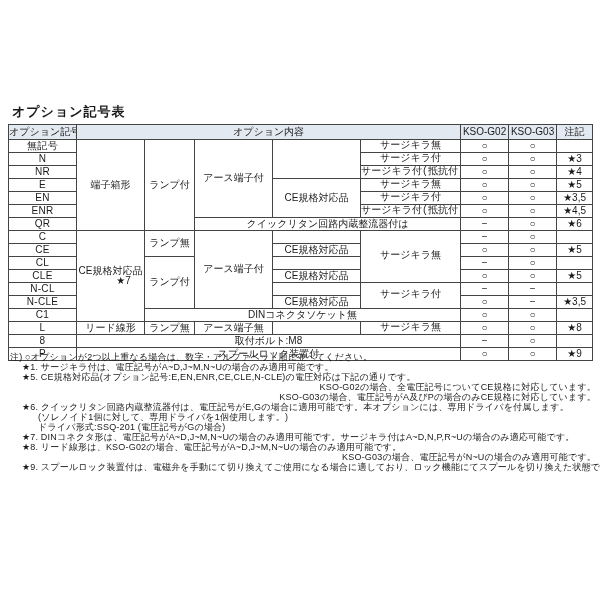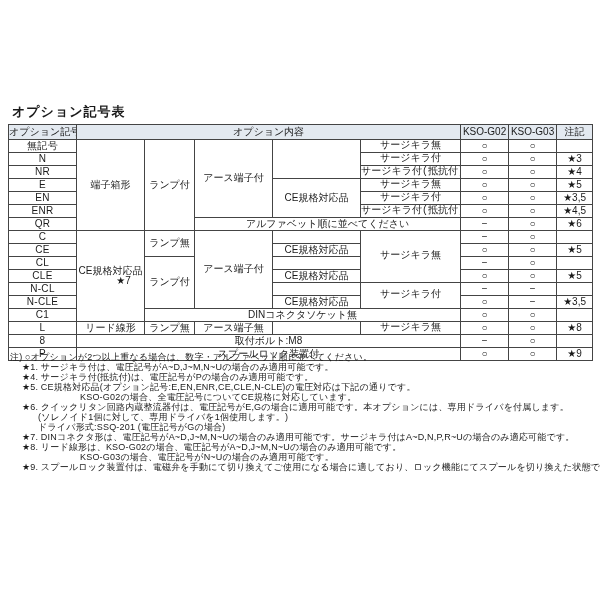--- a/index.html
+++ b/index.html
@@ -14,21 +14,21 @@
   td.left{text-align:left;padding-left:4px;font-family:Liberation Mono, monospace;}
   td.right{text-align:right;padding-right:3px;}
   td.sym{letter-spacing:0.3px;}
   .star7{display:block;text-align:center;padding-left:26px;}
   .notes{position:absolute;left:8px;top:352px;width:588px;font-size:9px;line-height:10px;
          letter-spacing:0.2px;}
   .nl{white-space:nowrap;}
   .idt0{margin-left:2px;}
   .idt1{margin-left:14px;}
   .idt2{margin-left:30px;}
-  .idt3{margin-left:72px;}
+  .idt3{margin-left:72px;text-align:right;}
 </style>
 </head>
 <body>
 
 <div class="page">
 
   <div class="title">オプション記号表</div>
 
   <table class="opt">
     <colgroup>
@@ -93,21 +93,21 @@
     </tr>
     <tr>
       <td class="sym">ENR</td>
       <td class="left">サージキラ付(抵抗付)</td>
       <td>○</td>
       <td>○</td>
       <td class="right">★4,5</td>
     </tr>
     <tr>
       <td class="sym">QR</td>
-      <td colspan="3">アルファベット順に並べてください</td>
+      <td colspan="3">クイックリタン回路内蔵整流器付は</td>
       <td>−</td>
       <td>○</td>
       <td class="right">★6</td>
     </tr>
 
     <tr>
       <td class="sym">C</td>
       <td rowspan="7"><span>CE規格対応品</span><span class="star7">★7</span></td>
       <td rowspan="2">ランプ無</td>
       <td rowspan="6">アース端子付</td>
@@ -186,23 +186,23 @@
       <td>○</td>
       <td>○</td>
       <td class="right">★9</td>
     </tr>
   </tbody>
     </table>
 
   <div class="notes">
     <div class="nl idt0">注) ○オプションが2つ以上重なる場合は、数字・アルファベット順に並べてください。</div>
     <div class="nl idt1">★1. サージキラ付は、電圧記号がA~D,J~M,N~Uの場合のみ適用可能です。</div>
-    <div class="nl idt1">★4. サージキラ付(抵抗付)は、電圧記号がPの場合のみ適用可能です。</div>
     <div class="nl idt1">★5. CE規格対応品(オプション記号:E,EN,ENR,CE,CLE,N-CLE)の電圧対応は下記の通りです。</div>
     <div class="nl idt3">KSO-G02の場合、全電圧記号についてCE規格に対応しています。</div>
+    <div class="nl idt3">KSO-G03の場合、電圧記号がA及びPの場合のみCE規格に対応しています。</div>
     <div class="nl idt1">★6. クイックリタン回路内蔵整流器付は、電圧記号がE,Gの場合に適用可能です。本オプションには、専用ドライバを付属します。</div>
     <div class="nl idt2">(ソレノイド1個に対して、専用ドライバを1個使用します。)</div>
     <div class="nl idt2">ドライバ形式:SSQ-201 (電圧記号がGの場合)</div>
     <div class="nl idt1">★7. DINコネクタ形は、電圧記号がA~D,J~M,N~Uの場合のみ適用可能です。サージキラ付はA~D,N,P,R~Uの場合のみ適応可能です。</div>
     <div class="nl idt1">★8. リード線形は、KSO-G02の場合、電圧記号がA~D,J~M,N~Uの場合のみ適用可能です。</div>
     <div class="nl idt3">KSO-G03の場合、電圧記号がN~Uの場合のみ適用可能です。</div>
     <div class="nl idt1">★9. スプールロック装置付は、電磁弁を手動にて切り換えてご使用になる場合に適しており、ロック機能にてスプールを切り換えた状態で固定</div>
   </div>
 
 </div>

